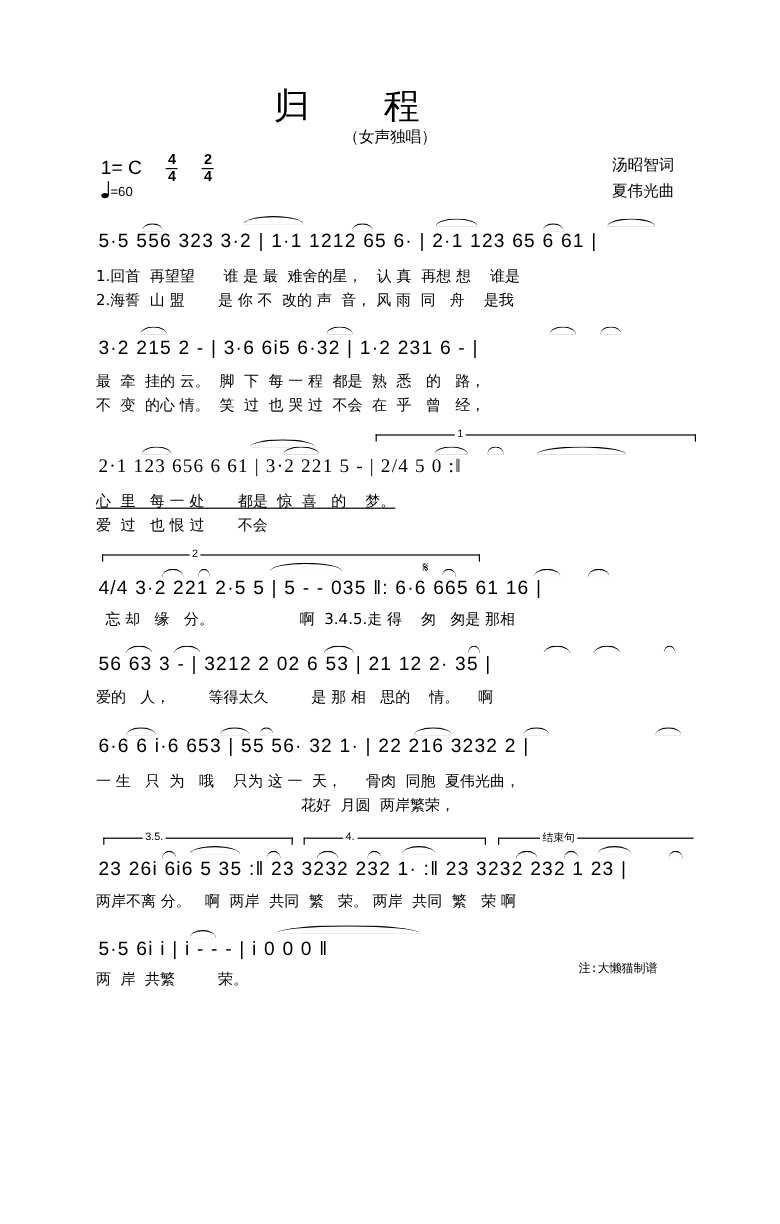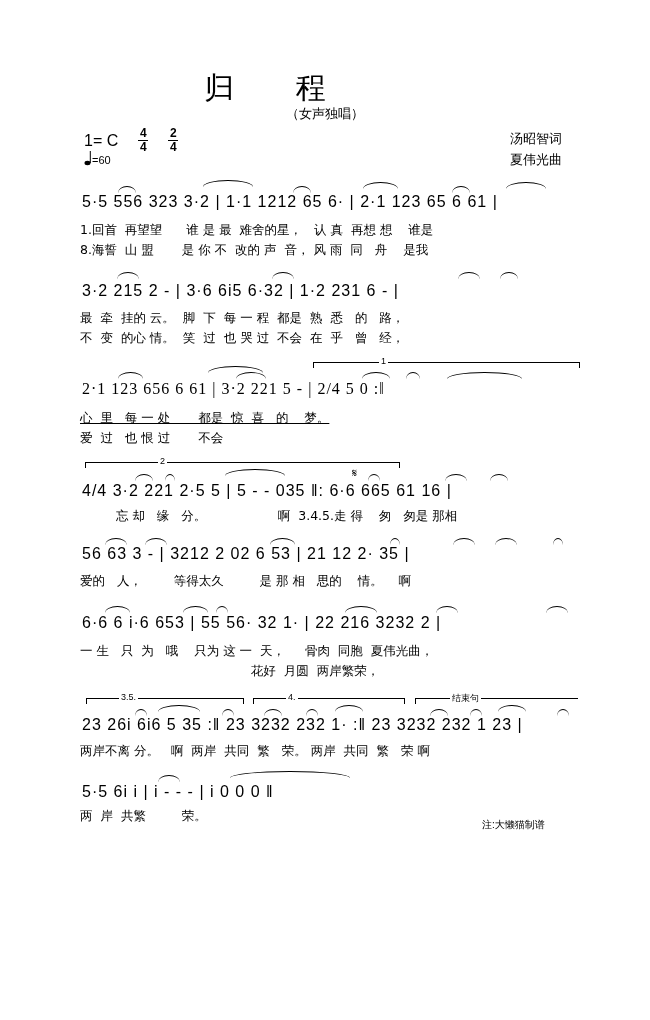--- a/index.html
+++ b/index.html
@@ -1,32 +1,32 @@
 <!DOCTYPE html>
 <html><head>
 <meta charset="utf-8">
 <style>
   html, body { margin: 0; padding: 0; background: #ffffff; }
   body { width: 650px; height: 1020px; position: relative; overflow: hidden;
          font-family: "Liberation Sans", "DejaVu Sans", sans-serif; color: #000; }
   .abs { position: absolute; }
   .title { left: 0; width: 530px; top: 68px; text-align: center; font-family: "DejaVu Serif", serif;
-           font-size: 30px; letter-spacing: 26px; text-indent: 26px; }
+           font-size: 30px; letter-spacing: 26px; text-indent: 26px; padding-left: 24px; }
   .subtitle { left: 0; width: 650px; top: 105px; text-align: center; font-size: 13px; font-family: "DejaVu Sans", sans-serif; }
   .key { left: 84px; top: 128px; font-size: 16px; display: flex; align-items: center; gap: 16px; }
   .frac { display: inline-flex; flex-direction: column; align-items: center; font-size: 12px; font-weight: bold; line-height: 11px; margin-left: 4px; }
   .frac .bar { width: 10px; height: 1px; background: #000; margin: 1px 0; }
   .tempo { left: 84px; top: 150px; font-size: 11px; display: flex; align-items: flex-end; }
   .credits { left: 510px; top: 128px; font-size: 13px; line-height: 21px; font-family: "DejaVu Sans", sans-serif; }
   .note-line { position: absolute; left: 82px; font-size: 16px; white-space: pre; font-family: "Liberation Sans", sans-serif; letter-spacing: 1px; }
   .lyric-line { position: absolute; left: 80px; font-size: 12.5px; white-space: pre; font-family: "DejaVu Sans", sans-serif; }
   .slur { position: absolute; border-top: 1px solid #000; border-radius: 50% 50% 0 0 / 100% 100% 0 0; height: 6px; }
   .bracket { position: absolute; border-top: 1px solid #000; border-left: 1px solid #000; border-right: 1px solid #000; height: 5px; }
   .bracket-label { position: absolute; font-size: 9px; background: #fff; padding: 0 2px; top: -7px; }
-  .note-footer { left: 482px; top: 818px; font-size: 10px; font-family: Liberation Sans, sans-serif; }
+  .note-footer { left: 482px; top: 800px; font-size: 10px; font-family: Liberation Mono, monospace; }
 </style>
 </head>
 <body>
 
 <div class="abs title">归 程</div>
 <div class="abs subtitle">（女声独唱）</div>
 
 <div class="abs key">
   <span>1= C</span>
   <span class="frac">
@@ -50,21 +50,21 @@
 </div>
 
 <div class="abs credits">
   <div>汤昭智词</div>
   <div>夏伟光曲</div>
 </div>
 
 <div>
   <div class="note-line" style="top:193px;">5·5 556 323 3·2 | 1·1 1212 65 6· | 2·1 123 65 6 61 |</div>
   <div class="lyric-line" style="top:222px;">1.回首  再望望      谁 是 最  难舍的星，   认 真  再想 想    谁是</div>
-  <div class="lyric-line" style="top:242px;">8.海誓  山 盟       是 你 不  改的 声  音， 风 雨  同   舟    是我</div>
+  <div class="lyric-line" style="top:242px;">2.海誓  山 盟       是 你 不  改的 声  音， 风 雨  同   舟    是我</div>
   <div class="slur" style="left:118px; top:186px; width:18px;"></div>
   <div class="slur" style="left:203px; top:180px; width:50px;"></div>
   <div class="slur" style="left:293px; top:186px; width:18px;"></div>
   <div class="slur" style="left:363px; top:182px; width:35px;"></div>
   <div class="slur" style="left:452px; top:186px; width:18px;"></div>
   <div class="slur" style="left:506px; top:182px; width:40px;"></div>
 </div>
 
 <div>
   <div class="note-line" style="top:282px;">3·2 215 2 - | 3·6 6i5 6·32 | 1·2 231 6 - |</div>
@@ -90,21 +90,21 @@
   <div class="slur" style="left:406px; top:372px; width:14px;"></div>
   <div class="slur" style="left:447px; top:372px; width:75px;"></div>
 </div>
 
 <div>
   <div class="bracket" style="left:85px; top:462px; width:313px;">
     <span class="bracket-label" style="left:72px;">2</span>
   </div>
   <div class="abs" style="left:352px; top:466px; font-size:12px;">𝄋</div>
   <div class="note-line" style="top:482px;">4/4 3·2 221 2·5 5 | 5 - - 035 ‖: 6·6 665 61 16 |</div>
-  <div class="lyric-line" style="top:508px;margin-left:28px;">  忘 却   缘   分。                  啊  3.4.5.走 得    匆   匆是 那相</div>
+  <div class="lyric-line" style="top:508px;">  忘 却   缘   分。                  啊  3.4.5.走 得    匆   匆是 那相</div>
   <div class="slur" style="left:135px; top:474px; width:18px;"></div>
   <div class="slur" style="left:165px; top:474px; width:10px;"></div>
   <div class="slur" style="left:225px; top:469px; width:60px;"></div>
   <div class="slur" style="left:368px; top:474px; width:12px;"></div>
   <div class="slur" style="left:445px; top:474px; width:22px;"></div>
   <div class="slur" style="left:490px; top:474px; width:18px;"></div>
 </div>
 
 <div>
   <div class="note-line" style="top:545px;">56 63 3 - | 3212 2 02 6 53 | 21 12 2· 35 |</div>

